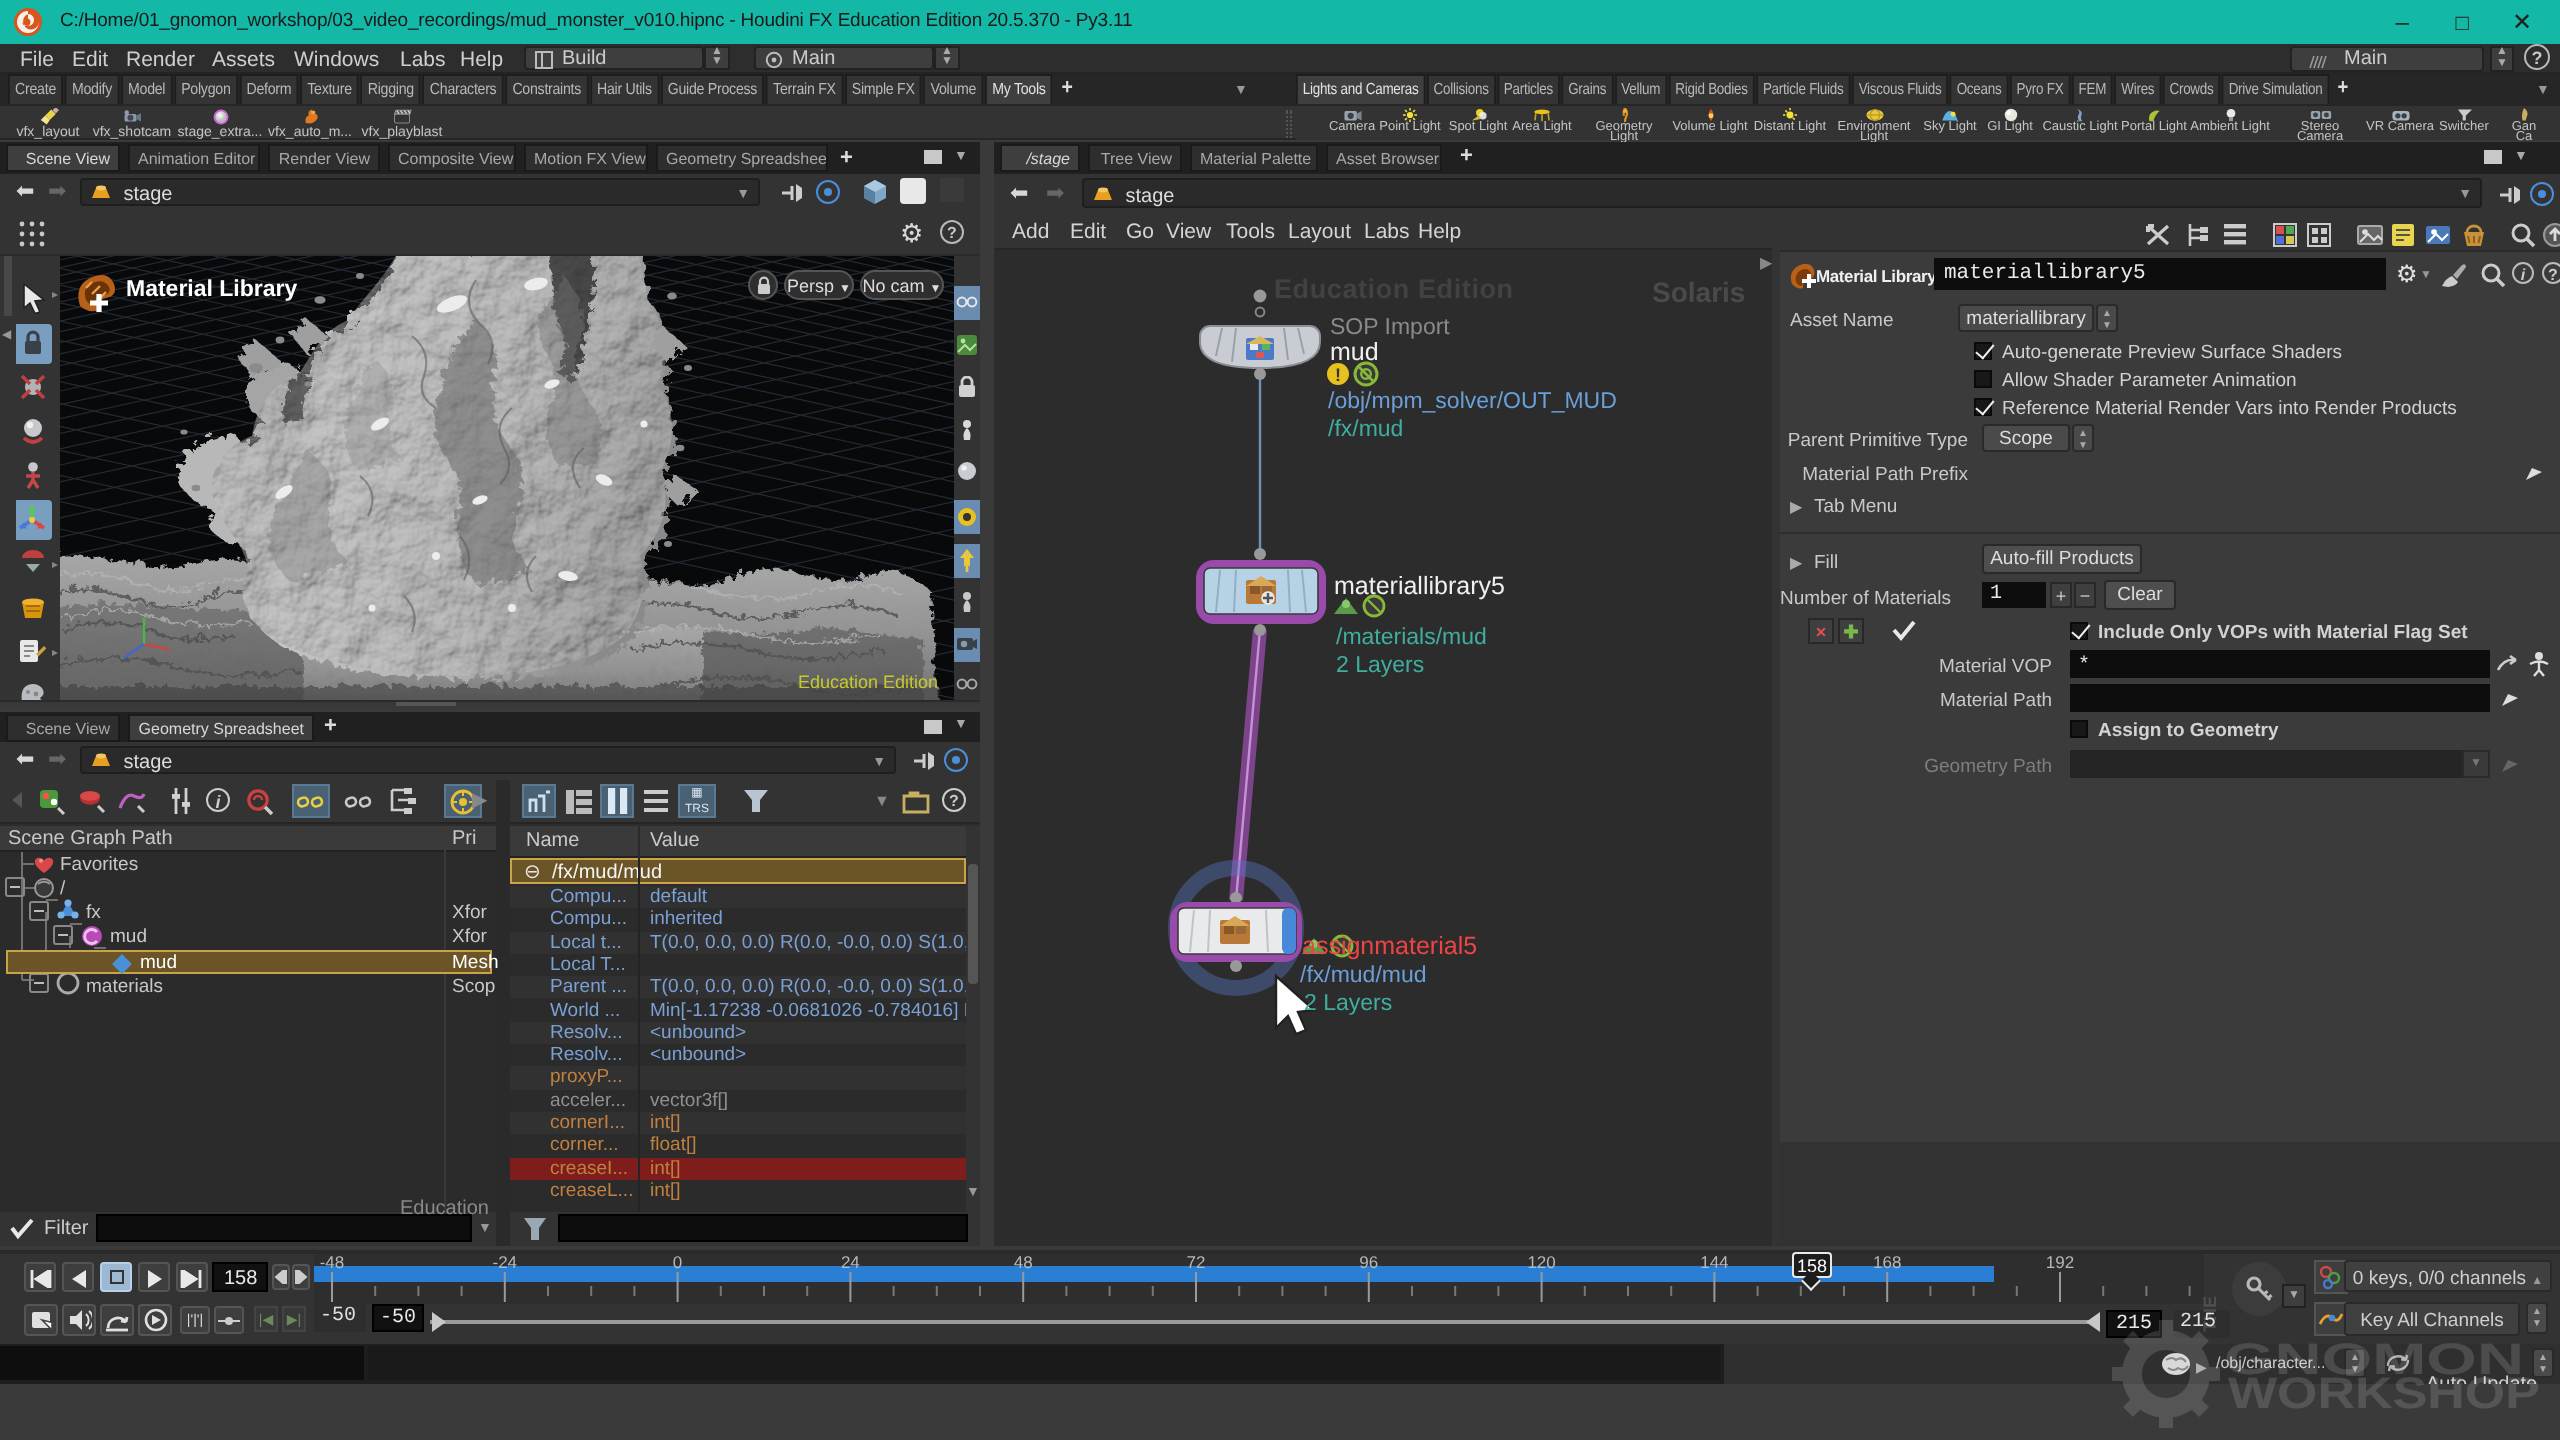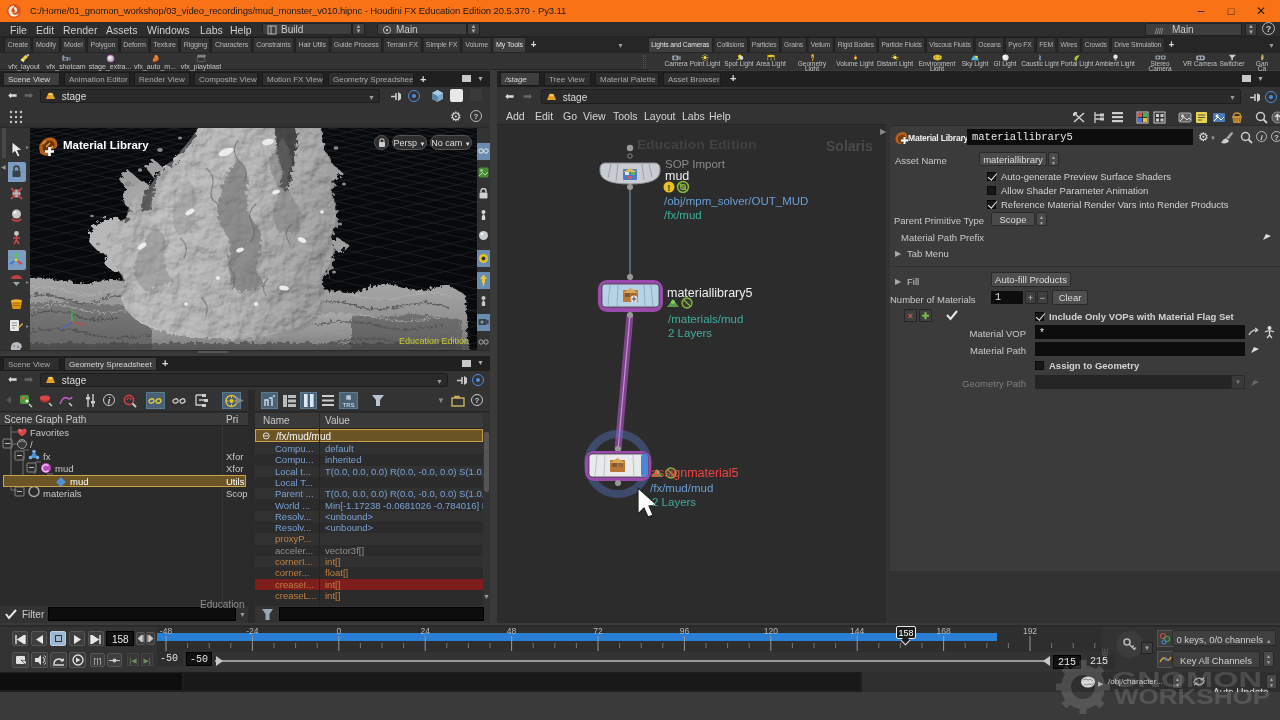--- a/index.html
+++ b/index.html
@@ -3,21 +3,21 @@
 <meta charset="utf-8">
 <style>
 * { margin:0; padding:0; box-sizing:border-box; }
 html,body { width:1280px; height:720px; overflow:hidden; background:#3a3a3a; }
 body { font-family:"Liberation Sans", sans-serif; font-size:10px; color:#c8c8c8; }
 #root { position:absolute; top:0; left:0; width:1280px; height:720px; }
 .abs { position:absolute; }
 .mono { font-family:"Liberation Mono", monospace; }
 
 
-#titlebar { top:0; left:0; width:1280px; height:22px; background:#f97316; color:#1a1a1a; font-size:9.5px; letter-spacing:-0.1px; }
+#titlebar { top:0; left:0; width:1280px; height:22px; background:#14b8a6; color:#1a1a1a; font-size:9.5px; letter-spacing:-0.1px; }
 #titlebar .ttext { position:absolute; left:30px; top:5px; }
 #winbtns { position:absolute; right:4px; top:0; height:22px; color:#222; }
 #winbtns span { display:inline-block; width:30px; text-align:center; font-size:12px; line-height:22px; }
 
 
 #menubar { top:22px; left:0; width:1280px; height:15px; background:#2d2d2d; border-bottom:1px solid #242424; color:#cfcfcf; font-size:10.5px; }
 #menubar .mi { position:absolute; top:2px; }
 .combo { position:absolute; background:#3e3e3e; border:1px solid #222; border-radius:2px; color:#ccc; }
 
 
@@ -25,21 +25,21 @@
 .stab2 { height:15px; background:#343434; border:1px solid #1d1d1d; border-bottom:none; color:#b8b8b8; font-size:8px; text-align:center; line-height:14px; padding:0 3px; letter-spacing:-0.15px; white-space:nowrap; }
 .stab2.active { background:#3f3f3f; color:#e2e2e2; }
 #shelftools { top:53px; left:0; width:1280px; height:17px; background:#333333; border-bottom:1px solid #262626; }
 .tool { position:absolute; top:-1px; text-align:center; color:#c4c4c4; font-size:7px; line-height:7px; white-space:nowrap; }
 .tool svg { display:block; margin:0 auto 0px; height:9px; }
 .tool2 { position:absolute; top:-1px; text-align:center; color:#c4c4c4; font-size:6.5px; line-height:5.4px; }
 .tool2 svg { display:block; margin:0 auto 0px; height:7px; }
 
 
 .tabbar { position:absolute; background:#202020; }
-.ptab { position:absolute; top:1px; height:14px; background:#2e2e2e; color:#a8a8a8; font-size:8px; line-height:13px; padding:0 4px; border:1px solid #1a1a1a; white-space:nowrap; overflow:hidden; }
+.ptab { position:absolute; top:1px; height:14px; background:#2e2e2e; color:#a8a8a8; font-size:8px; line-height:13px; padding:0 4px; border:1px solid #1a1a1a; white-space:nowrap; overflow:hidden;text-align:right; }
 .ptab.active { background:#3e3e3e; color:#d8d8d8; }
 .arrowicon { position:absolute; top:2px; color:#d8d8d8; font-size:11px; }
 .arrowicon.dim { color:#666; }
 .pathbar { position:absolute; background:#333; }
 .pathfield { position:absolute; background:#2a2a2a; border:1px solid #1e1e1e; border-radius:2px; color:#d0d0d0; font-size:10px; }
 
 
 #vp-pane { top:71px; left:0; width:490px; height:282px; background:#333; }
 #viewport { position:absolute; left:30px; top:57px; width:447px; height:222px; background:#06090c; }
 
@@ -867,21 +867,21 @@
       <div class="abs sgrow" style="left:30px;top:26px">/</div>
       <div class="abs sgrow" style="left:43px;top:38px">fx</div>
         <div class="abs sgrow" style="left:226px;top:38px">Xfor</div>
       <div class="abs sgrow" style="left:55px;top:50px">mud</div>
         <div class="abs sgrow" style="left:226px;top:50px">Xfor</div>
       <div class="abs" style="left:3px;top:62px;width:243px;height:12px;background:#6b5426;border:1px solid #caa24a"></div>
       <svg class="abs" style="left:55px;top:63px" width="12" height="12" viewBox="0 0 12 12">
           <rect x="2.5" y="2.5" width="7" height="7" fill="#4a90d8" transform="rotate(45 6 6)"></rect>
         </svg>
       <div class="abs sgrow" style="left:70px;top:63px;color:#fff">mud</div>
-        <div class="abs sgrow" style="left:226px;top:63px;color:#fff">Utils</div>
+        <div class="abs sgrow" style="left:226px;top:63px;color:#fff">Mesh</div>
       <div class="abs sgrow" style="left:43px;top:75px">materials</div>
         <div class="abs sgrow" style="left:226px;top:75px">Scop</div>
     </div>
 
     <div id="vtable" class="abs" style="left:255px;top:57px;width:235px;height:193px;background:#2b2b2b;overflow:hidden">
       <div class="abs" style="left:0;top:0;width:235px;height:16px;background:#3a3a3a;border-bottom:1px solid #222;color:#cacaca;font-size:10px">
         <span class="abs" style="left:8px;top:2px">Name</span>
           <span class="abs" style="left:70px;top:2px">Value</span>
         <div class="abs" style="left:64px;top:0;width:1px;height:16px;background:#2a2a2a"></div>
       </div>

